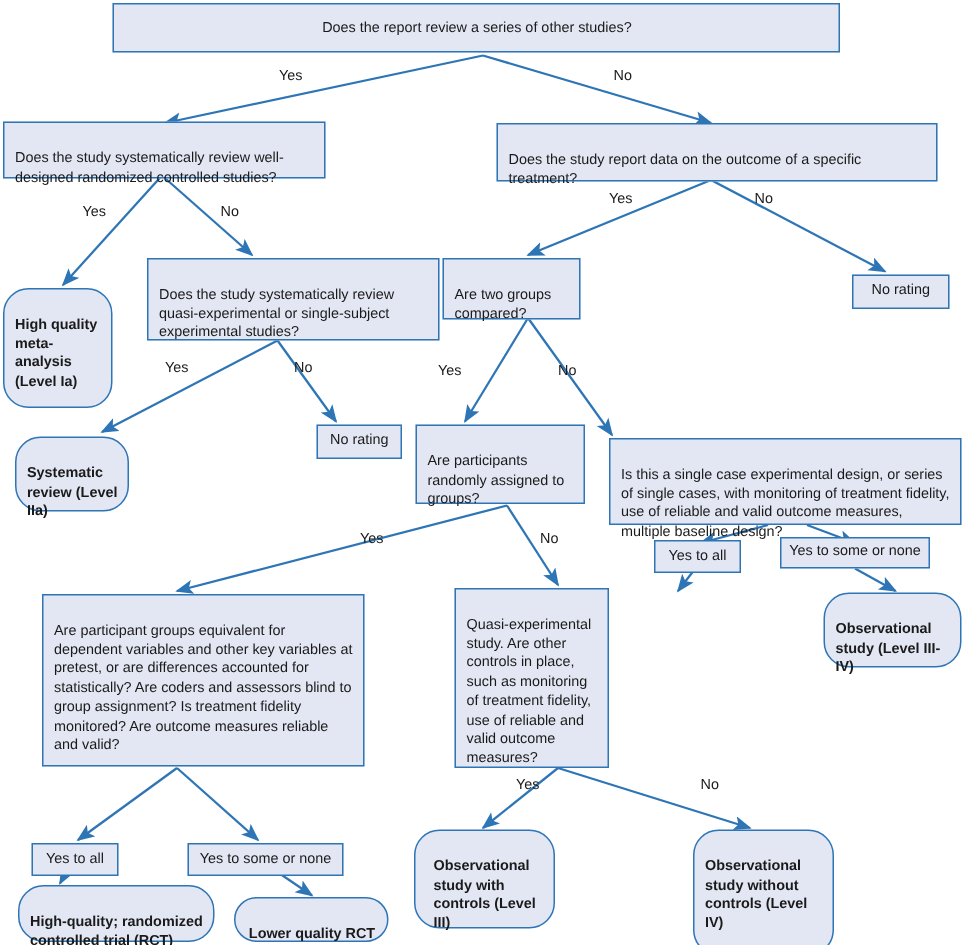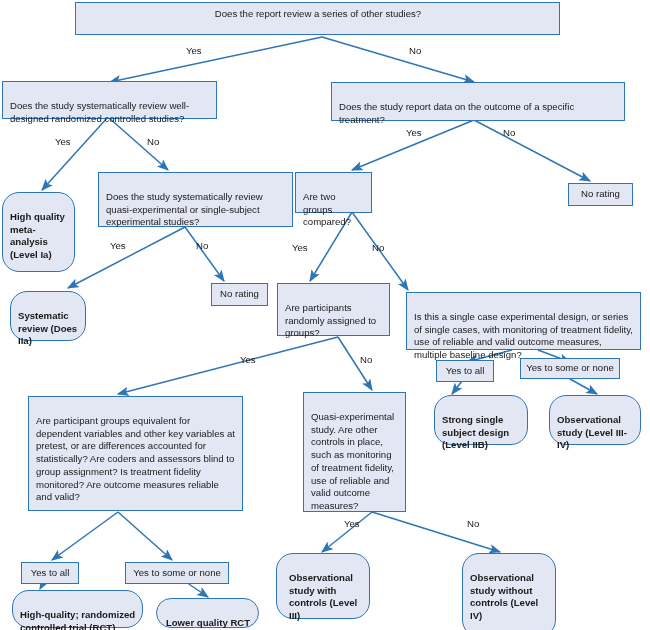--- a/index.html
+++ b/index.html
@@ -104,50 +104,50 @@
 
       <path d="M46,578 L40,589"></path>
 
       <path d="M180,578 L208,597"></path>
 
       <path d="M372,512 L322,552"></path>
       <path d="M372,512 L500,552"></path>
     </g>
   </svg>
 
-  <div class="node question center-text" style="left:75px; top:2px; width:485px; height:33px; display:flex; justify-content:center;">
+  <div class="node question center-text" style="left:75px; top:2px; width:485px; height:33px; display:flex; align-items:center; justify-content:center;">
     <span>Does the report review a series of other studies?</span>
   </div>
 
   <div class="node question" style="left:331px; top:82px; width:294px; height:39px;">
     <span>Does the study report data on the outcome of a specific treatment?</span>
   </div>
 
   <div class="node question" style="left:2px; top:81px; width:215px; height:38px;">
     <span>Does the study systematically review  well-designed randomized controlled studies?</span>
   </div>
 
   <div class="node outcome" style="left:2px; top:192px; width:73px; height:80px;">
     <span>High quality meta-analysis (Level Ia)</span>
   </div>
 
   <div class="node question" style="left:98px; top:172px; width:195px; height:55px;">
     <span>Does the study systematically review quasi-experimental or single-subject experimental studies?</span>
   </div>
 
-  <div class="node question" style="left:295px; top:172px; width:77px; height:41px;">
+  <div class="node question" style="left:295px; top:172px; width:92px; height:41px;">
     <span>Are two groups compared?</span>
   </div>
 
   <div class="node small" style="left:568px; top:183px; width:65px; height:23px;">
     <span>No rating</span>
   </div>
 
   <div class="node outcome" style="left:10px; top:291px; width:76px; height:50px;">
-    <span>Systematic review (Does IIa)</span>
+    <span>Systematic review (Level IIa)</span>
   </div>
 
   <div class="node small" style="left:211px; top:283px; width:57px; height:23px;">
     <span>No rating</span>
   </div>
 
   <div class="node question" style="left:277px; top:283px; width:113px; height:53px;">
     <span>Are participants randomly assigned to groups?</span>
   </div>
 
@@ -156,23 +156,20 @@
   </div>
 
   <div class="node small" style="left:436px; top:360px; width:58px; height:22px;">
     <span>Yes to all</span>
   </div>
 
   <div class="node small" style="left:520px; top:358px; width:100px; height:21px;">
     <span>Yes to some or none</span>
   </div>
 
-  <div class="node outcome" style="left:434px; top:395px; width:94px; height:50px;">
-    <span>Strong single subject design (Level IIB)</span>
-  </div>
 
   <div class="node outcome" style="left:549px; top:395px; width:92px; height:50px;">
     <span>Observational study (Level III-IV)</span>
   </div>
 
   <div class="node question" style="left:12px; top:396px; width:215px; height:115px;margin-left:16px;">
     <span>Are participant groups equivalent for dependent variables and other key variables at pretest, or are differences accounted for statistically? Are coders and assessors blind to group assignment? Is treatment fidelity monitored? Are outcome measures reliable and valid?</span>
   </div>
 
   <div class="node question" style="left:303px; top:392px; width:103px; height:120px;">

